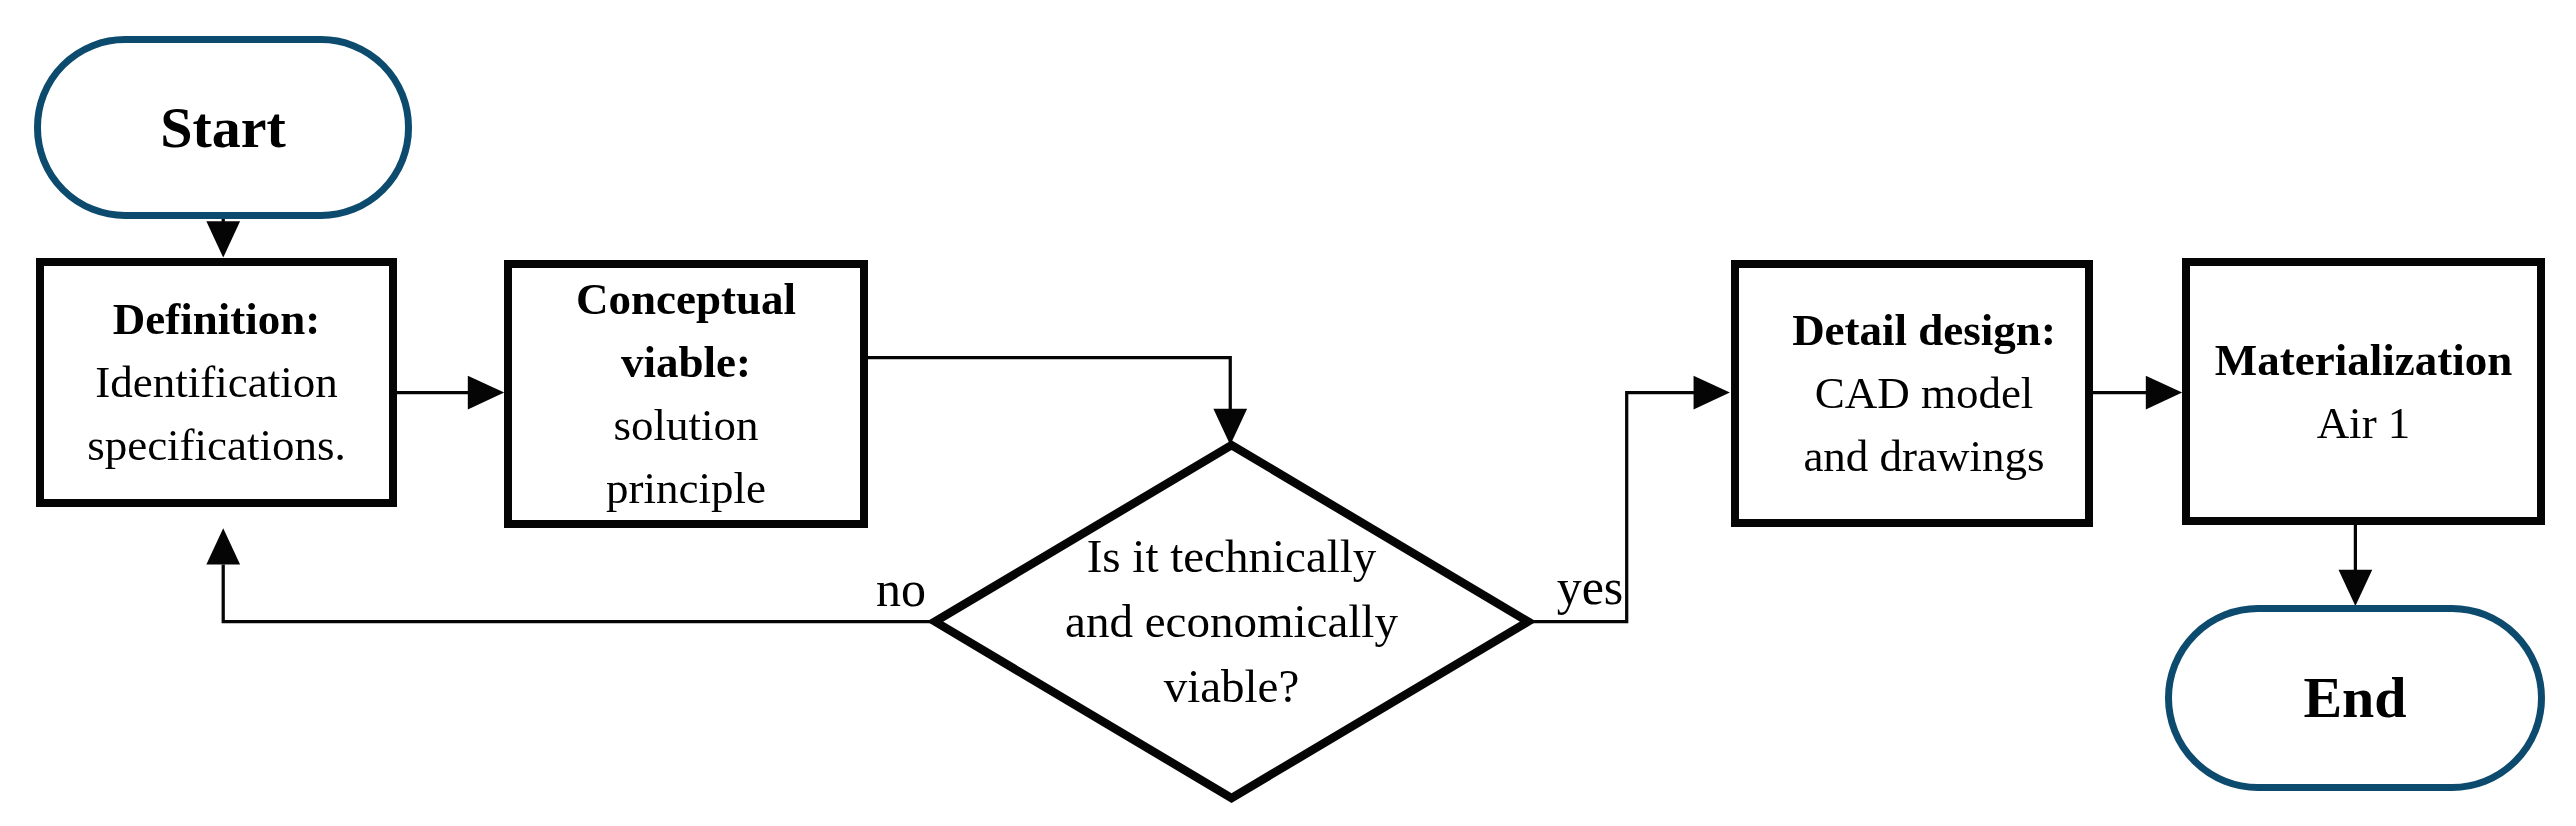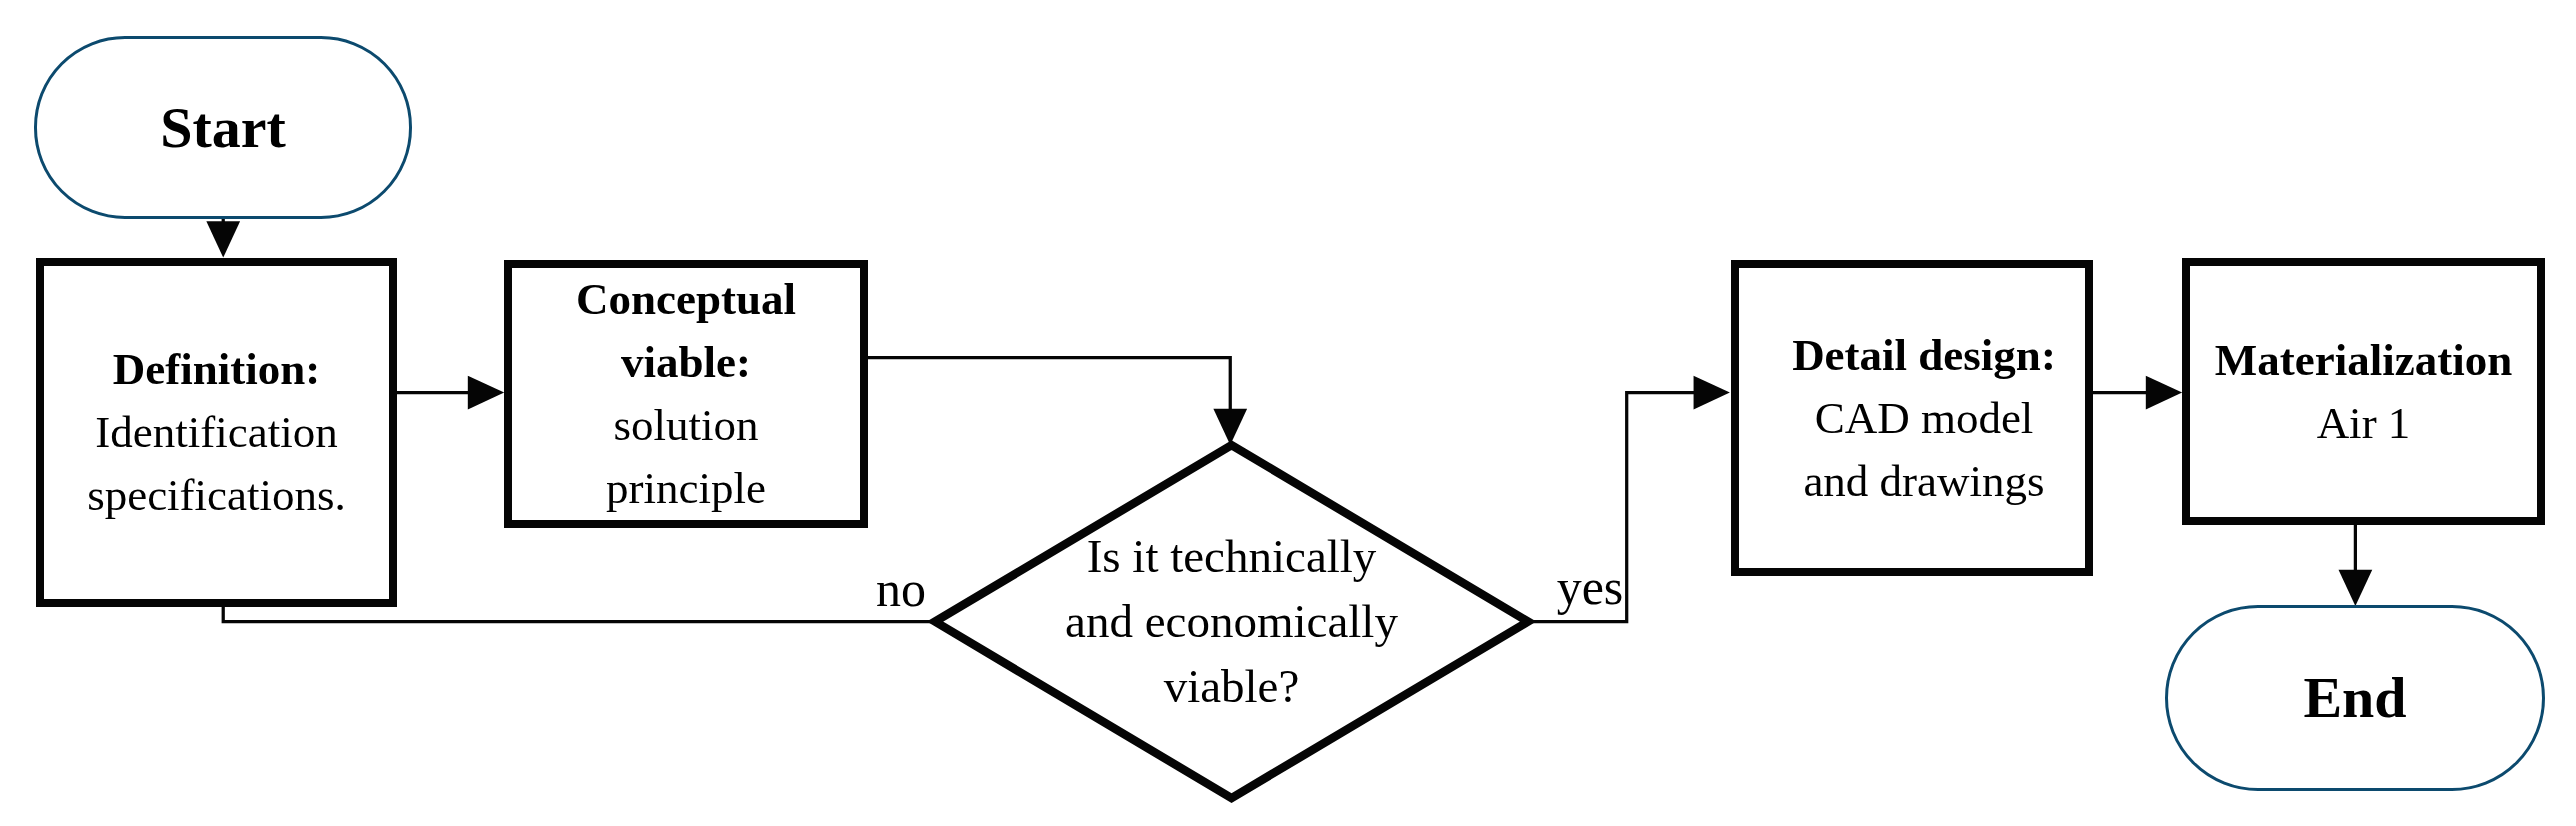--- a/index.html
+++ b/index.html
@@ -21,21 +21,21 @@
   .node {
     position: absolute;
     display: flex;
     flex-direction: column;
     align-items: center;
     justify-content: center;
     text-align: center;
     background: #ffffff;
   }
   .rect   { border: 8.4px solid #050505; }
-  .stadium{ border: 3px solid #0c4a6e; }
+  .stadium{ border: 7px solid #0c4a6e; }
   .box-text  { font-size: 45px; line-height: 63px; white-space: nowrap; }
   .bold      { font-weight: bold; }
   .terminal-text { font-size: 58px; font-weight: bold; line-height: 1; }
   .decision-text {
     position: absolute;
     left: 1011px; top: 524px;
     width: 441px; height: 195px;
     display: flex; flex-direction: column;
     align-items: center; justify-content: center;
     text-align: center;
@@ -81,21 +81,21 @@
     <path d="M3630 808 L3630 880" stroke="#050505" stroke-width="5" fill="none"></path>
     <polygon points="3630,934 3604,878 3656,878" fill="#050505"></polygon>
 
     <polygon points="1898,686 2355,958 1898,1230 1441,958" fill="#ffffff" stroke="#050505" stroke-width="13"></polygon>
   </svg>
 
   <div class="node stadium" style="left:34px; top:36px; width:378px; height:183px; border-radius:91px;">
     <span class="terminal-text">Start</span>
   </div>
 
-  <div class="node rect" style="left:36px; top:258px; width:361px; height:349px;">
+  <div class="node rect" style="left:36px; top:258px; width:361px; height:249px;">
     <span class="box-text bold">Definition:</span>
     <span class="box-text">Identification</span>
     <span class="box-text">specifications.</span>
   </div>
 
   <div class="node rect" style="left:504px; top:260px; width:364px; height:268px;">
     <span class="box-text bold">Conceptual</span>
     <span class="box-text bold">viable:</span>
     <span class="box-text">solution</span>
     <span class="box-text">principle</span>
@@ -103,21 +103,21 @@
 
   <div class="decision-text">
     <span>Is it technically</span>
     <span>and economically</span>
     <span>viable?</span>
   </div>
 
   <span class="edge-label" id="no-label">no</span>
   <span class="edge-label" id="yes-label">yes</span>
 
-  <div class="node rect" style="left:1731px; top:260px; width:362px; height:316px;padding-left:24px;">
+  <div class="node rect" style="left:1731px; top:260px; width:362px; height:267px;padding-left:24px;">
     <span class="box-text bold">Detail design:</span>
     <span class="box-text">CAD model</span>
     <span class="box-text">and drawings</span>
   </div>
 
   <div class="node rect" style="left:2182px; top:258px; width:363px; height:267px;">
     <span class="box-text bold">Materialization</span>
     <span class="box-text">Air 1</span>
   </div>
 

